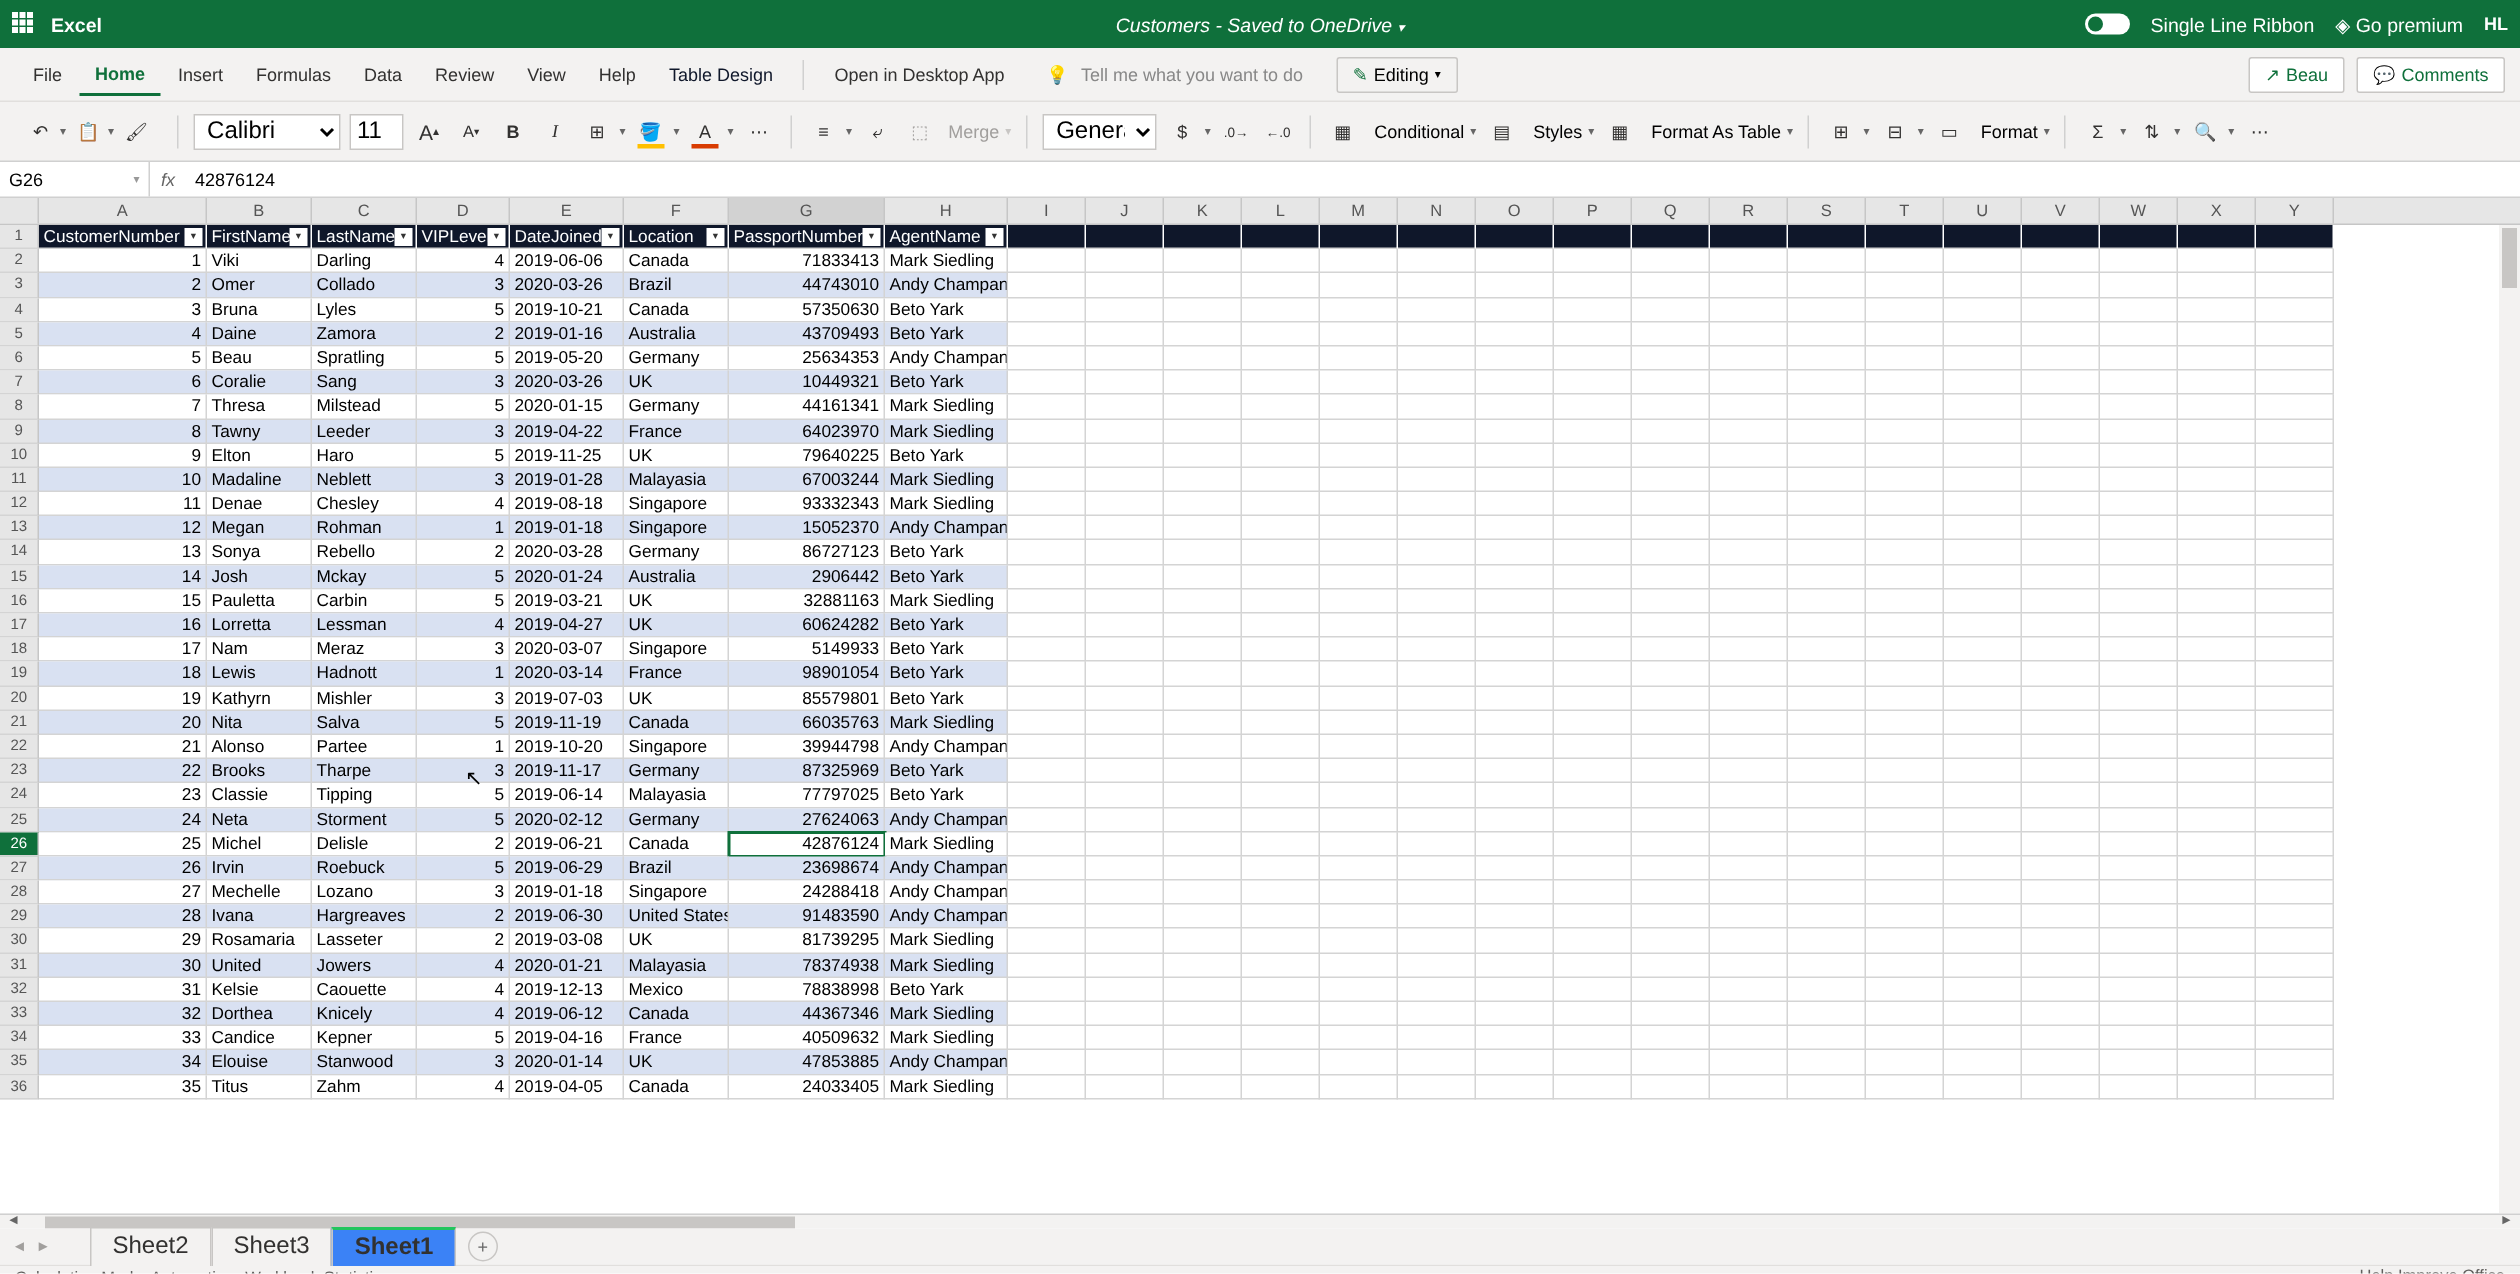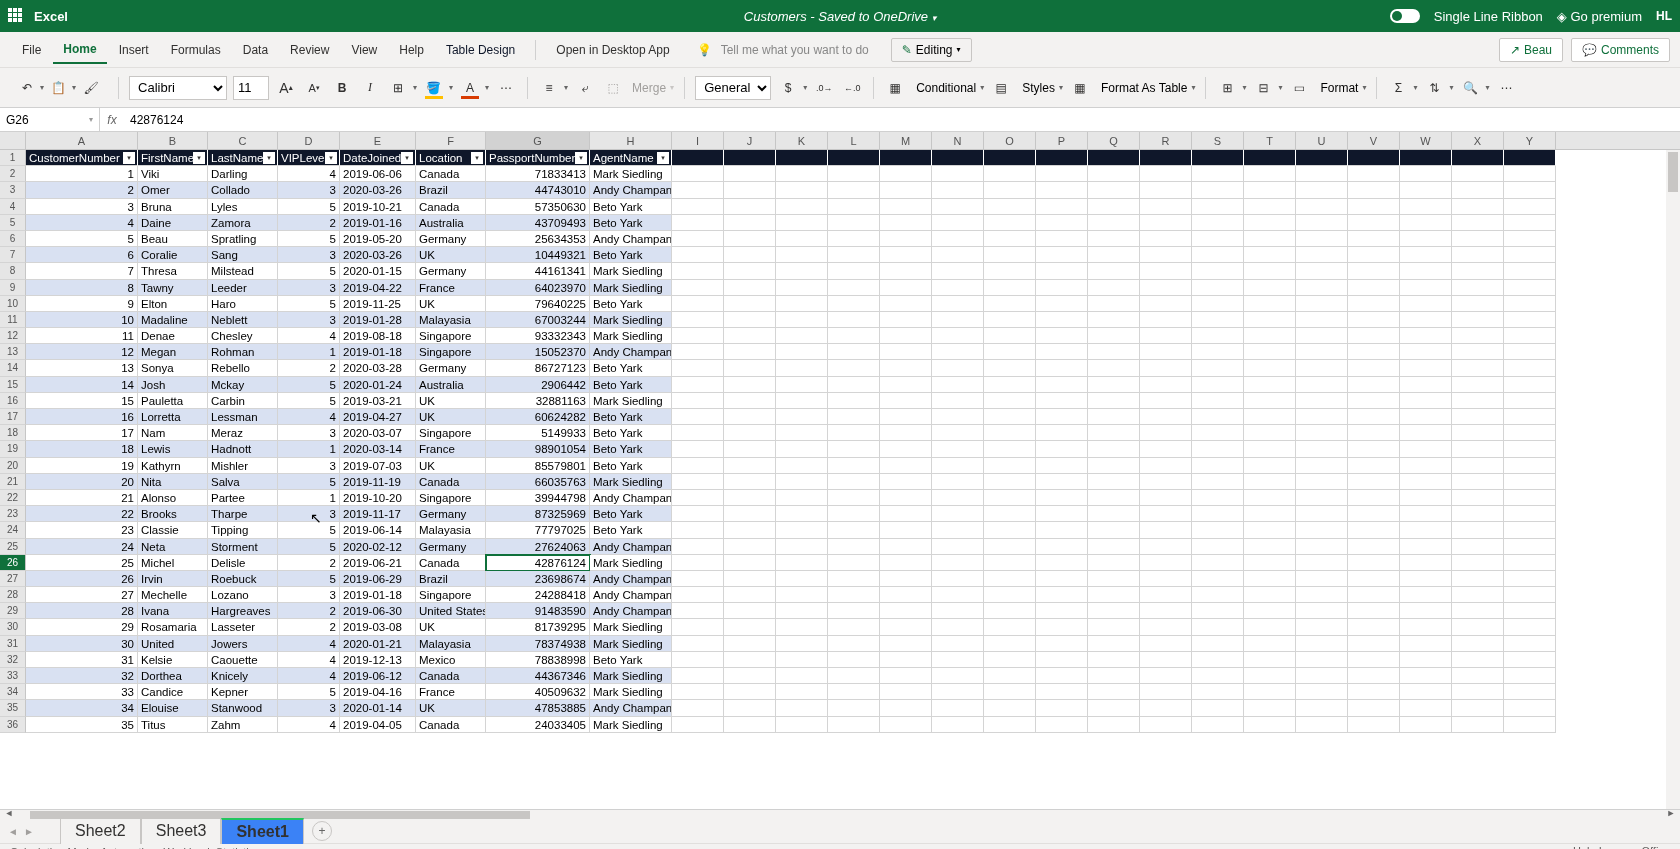--- a/index.html
+++ b/index.html
@@ -26,21 +26,21 @@
 .ribbon-tabs .bulb-icon { margin-left: 16px; margin-right: 6px; color:#666; }
 .ribbon-tabs .tell-me { color:#888; font-size:12px; }
 .ribbon-tabs .right-controls { margin-left: auto; display:flex; gap:8px; padding-right:10px; }
 .ribbon-tabs .right-controls .btn { border:1px solid #c8c6c4; background:#fff; padding:4px 10px; border-radius:2px; display:flex; align-items:center; gap:4px; color:#0f703b; }
 .ribbon-tabs .editing-btn { display:flex; align-items:center; gap:4px; border:1px solid #c8c6c4; padding:4px 10px; border-radius:2px; margin-left:20px; }
 
 
 .toolbar { height: 40px; background:#f3f2f1; display:flex; align-items:center; padding:0 10px; gap:6px; border-bottom:1px solid #d0d0d0; }
 .toolbar .grp { display:flex; align-items:center; gap:4px; padding:0 6px; }
 .toolbar .vsep { width:1px; height:22px; background:#d0d0d0; margin:0 4px; }
-.toolbar select, .toolbar input.font-size { height:24px; border:1px solid #c8c6c4; background:#fff; font-size:13px; padding:0 4px; }
+.toolbar select, .toolbar input.font-size { height:24px; border:1px solid #c8c6c4; background:#fff; font-size:16px; padding:0 4px; }
 .toolbar select.font-name { width:98px; }
 .toolbar input.font-size { width:36px; }
 .toolbar .icon-btn { width:22px; height:22px; display:flex; align-items:center; justify-content:center; color:#323130; cursor:pointer; }
 .toolbar .dd { font-size:8px; color:#666; margin-left:-2px; }
 .toolbar .bold { font-weight:bold; }
 .toolbar .italic { font-style:italic; font-family:serif; }
 .toolbar .fill-swatch { position:relative; }
 .toolbar .fill-swatch::after { content:''; display:block; height:3px; background:#ffc000; position:absolute; bottom:0; left:2px; right:2px; }
 .toolbar .font-color-swatch::after { content:''; display:block; height:3px; background:#d83b01; position:absolute; bottom:0; left:2px; right:2px; }
 .toolbar .merge-label { color:#a19f9d; margin-left:2px; }

